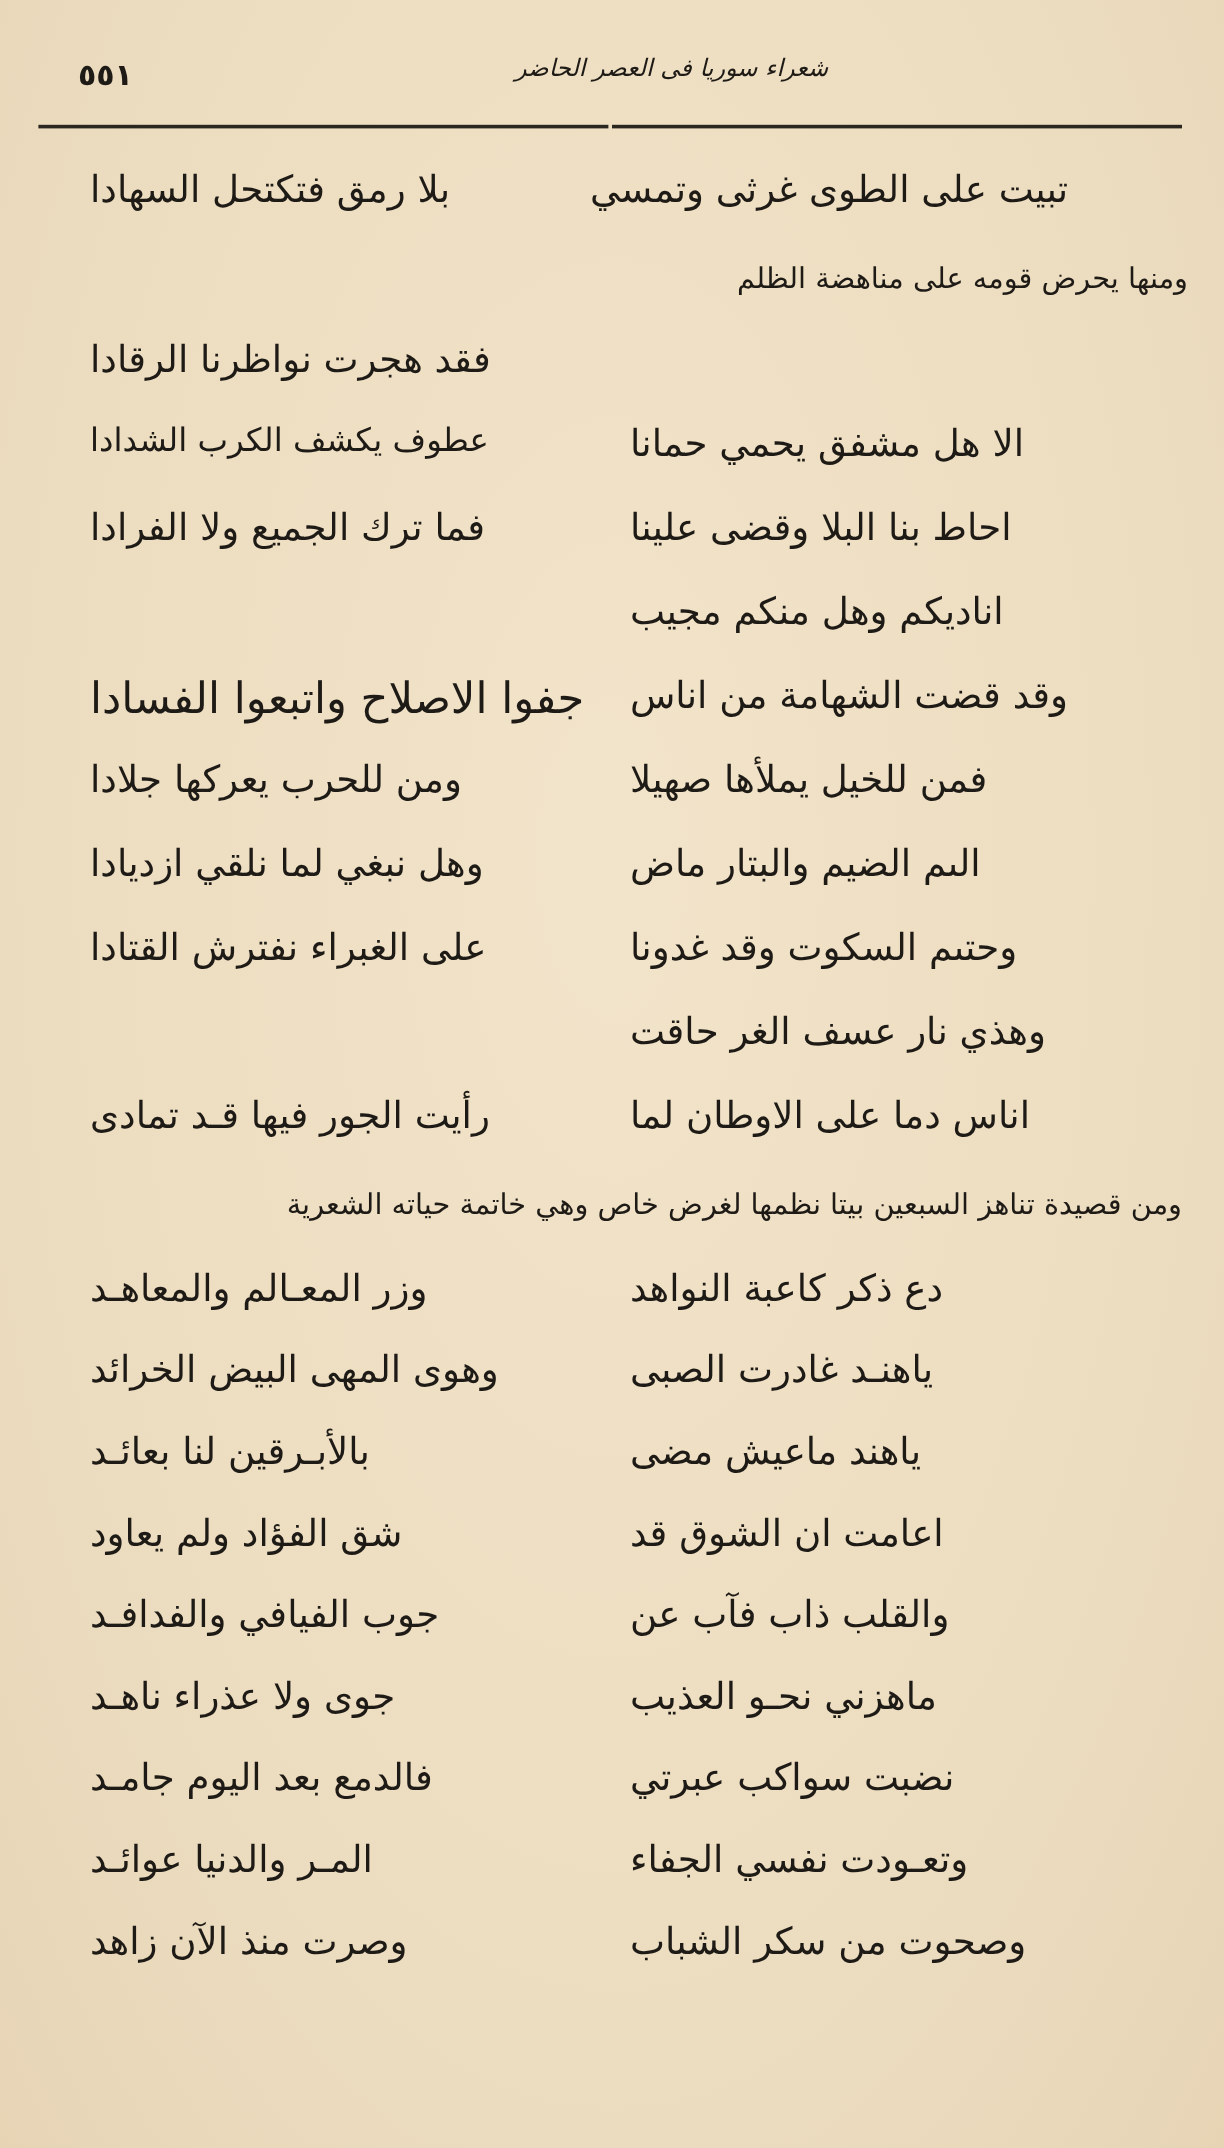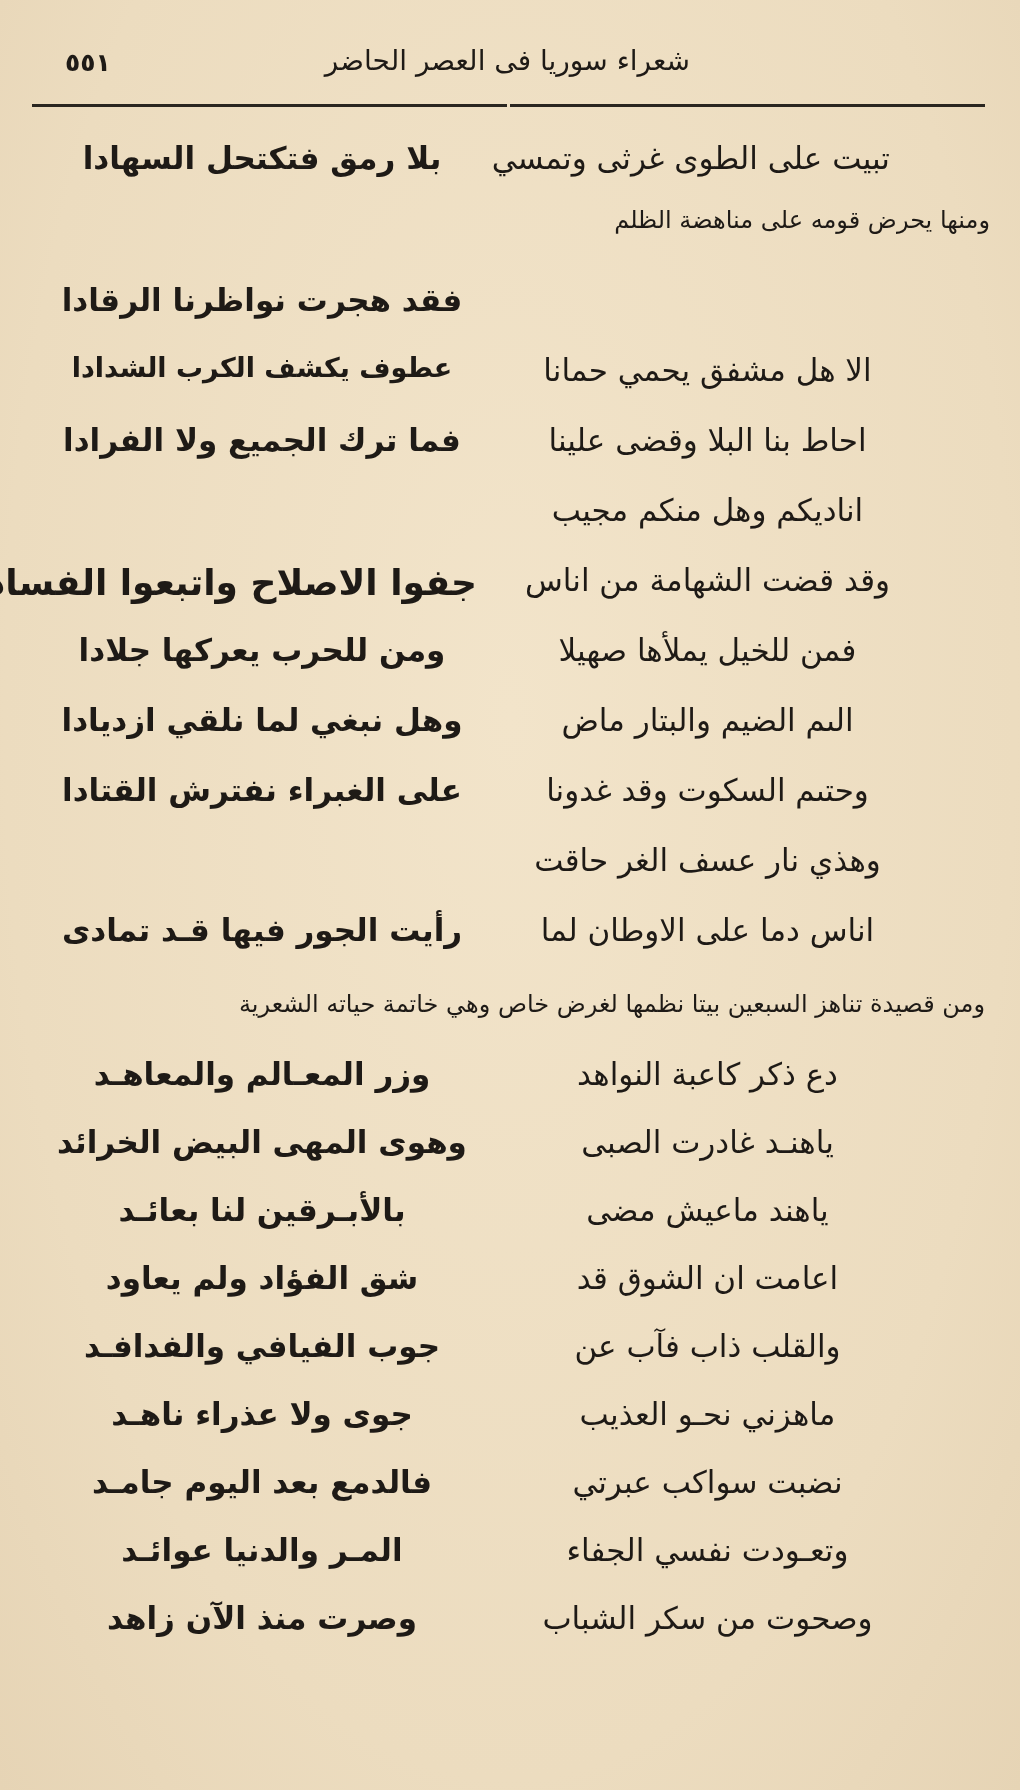--- a/index.html
+++ b/index.html
@@ -27,24 +27,25 @@
       top: 40px;
       left: 30px;
       width: 955px;
       height: 50px;
       direction: rtl;
     }
     .running-title {
       position: absolute;
       right: 295px;
       top: 4px;
-      font-size: 28px;
+      font-size: 20px;
       font-family: "DejaVu Sans", sans-serif;
       direction: rtl;
       white-space: nowrap;
+      font-style: italic;
     }
     .page-number {
       position: absolute;
       left: 35px;
       top: 8px;
       font-size: 25px;
       font-family: "DejaVu Sans", sans-serif;
       font-weight: bold;
       direction: rtl;
     }
@@ -71,31 +72,30 @@
       width: 1020px;
       height: 66px;
       font-size: 31px;
       white-space: nowrap;
     }
     .hemistich-1 {
       position: absolute;
       right: 130px;
       top: 0;
       width: 365px;
-      text-align: center;
+      text-align: left;
       direction: rtl;
     }
     .hemistich-2 {
       position: absolute;
-      right: 543px;
+      right: 515px;
       top: 0;
       width: 430px;
-      text-align: center;
+      text-align: left;
       direction: rtl;
-      font-weight: bold;
     }
     .note {
       position: absolute;
       font-size: 24px;
       white-space: nowrap;
       direction: rtl;
     }
   </style>
 </head>
 <body>
@@ -108,21 +108,21 @@
   <div class="rule left"></div>
   <div class="rule right"></div>
 
   <div class="content">
 
     <div class="verse" style="top:10px">
       <span class="hemistich-1">تبيت على الطوى غرثى وتمسي</span>
       <span class="hemistich-2">بلا رمق فتكتحل السهادا</span>
     </div>
 
-    <div class="note" style="top:76px; right:30px">ومنها يحرض قومه على مناهضة الظلم</div>
+    <div class="note" style="top:88px; right:30px">ومنها يحرض قومه على مناهضة الظلم</div>
 
     <div class="verse" style="top:152px">
       <span class="hemistich-2">فقد هجرت نواظرنا الرقادا</span>
     </div>
     <div class="verse" style="top:222px">
       <span class="hemistich-1">الا هل مشفق يحمي حمانا</span>
       <span class="hemistich-2" style="font-size:27px">عطوف يكشف الكرب الشدادا</span>
     </div>
     <div class="verse" style="top:292px">
       <span class="hemistich-1">احاط بنا البلا وقضى علينا</span>

